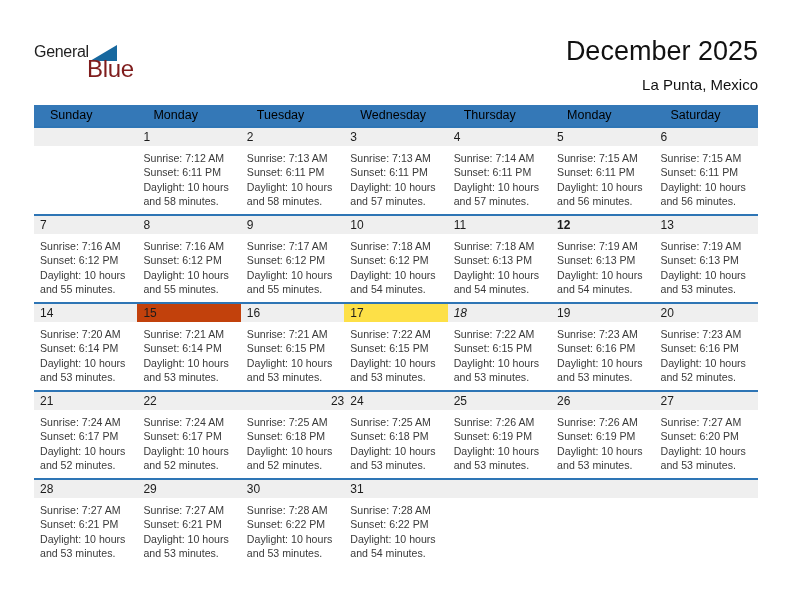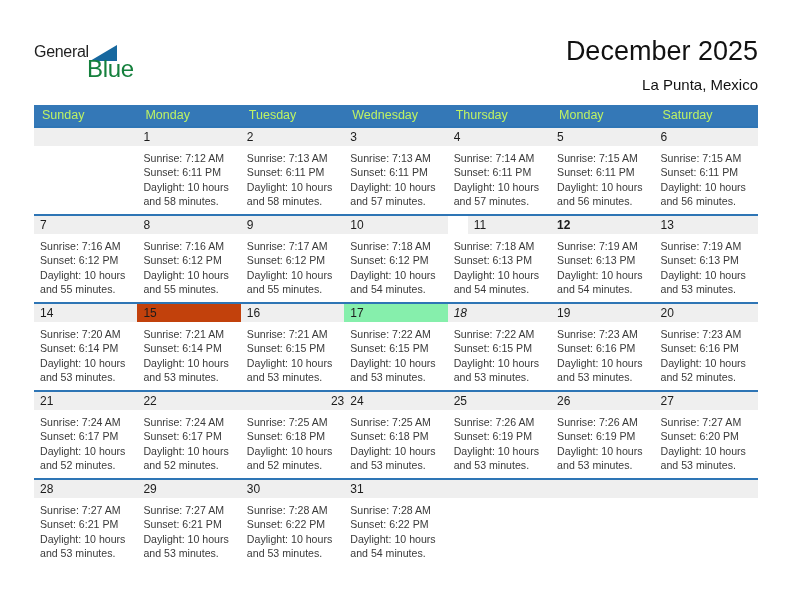--- a/index.html
+++ b/index.html
@@ -19,21 +19,21 @@
 
   
   .title { position:absolute; top:36px; right:34px; font-size:27px; color:#111111; }
   .subtitle { position:absolute; top:76px; right:34px; font-size:15px; color:#111111; }
 
   
   .calendar { position:absolute; left:34px; top:105px; width:724px; }
   .cal-header { display:flex; height:21px; }
   .cal-header .wd {
     flex:1; min-width:0; box-sizing:border-box;
-    color:#bef264; font-size:12.5px; line-height:21px; padding-left:8px;
+    color:#000000; font-size:12.5px; line-height:21px; padding-left:16px;
     white-space:nowrap; overflow:hidden;
   }
   .week { display:flex; height:86px; }
   .cell { flex:1; min-width:0; box-sizing:border-box; }
   .num {
     height:18px; background:#efefef; font-size:12px; line-height:18px;
     padding-left:6px; color:#1c1c1c;
   }
   .details {
     padding:5px 6px 0 6px; font-size:10.6px; line-height:14.4px; color:#3a3a3a;
@@ -45,21 +45,21 @@
 
 <div class="page">
 
   <div class="logo">
     <div class="logo-row1">
       <span class="logo-general">General</span>
       <svg class="logo-triangle" viewBox="0 0 27 16">
         <polygon points="0,16 27,16 27,0" fill="#17689f"></polygon>
       </svg>
     </div>
-    <span class="logo-blue" style="color:#15803d;">Blue</span>
+    <span class="logo-blue" style="color:#7f1d1d;">Blue</span>
   </div>
 
   <div class="title">December 2025</div>
   <div class="subtitle">La Punta, Mexico</div>
 
   <div class="calendar">
     <div class="cal-header" id="cal-header" style="background: rgb(52, 120, 183);">
         <div class="wd">Sunday</div>
         <div class="wd">Monday</div>
         <div class="wd">Tuesday</div>
@@ -159,21 +159,21 @@
           <div class="cell">
             <div class="num" style="background: rgb(239, 239, 239);">10</div>
             <div class="details">
               <div>Sunrise: 7:18 AM</div>
               <div>Sunset: 6:12 PM</div>
               <div>Daylight: 10 hours</div>
               <div>and 54 minutes.</div>
             </div>
           </div>
           <div class="cell">
-            <div class="num" style="background: rgb(239, 239, 239); margin-left: 20px;">11</div>
+            <div class="num" style="background: rgb(239, 239, 239);">11</div>
             <div class="details">
               <div>Sunrise: 7:18 AM</div>
               <div>Sunset: 6:13 PM</div>
               <div>Daylight: 10 hours</div>
               <div>and 54 minutes.</div>
             </div>
           </div>
           <div class="cell">
             <div class="num" style="background: rgb(239, 239, 239); font-weight: bold;">12</div>
             <div class="details">
@@ -215,21 +215,21 @@
           <div class="cell">
             <div class="num" style="background: rgb(239, 239, 239);">16</div>
             <div class="details">
               <div>Sunrise: 7:21 AM</div>
               <div>Sunset: 6:15 PM</div>
               <div>Daylight: 10 hours</div>
               <div>and 53 minutes.</div>
             </div>
           </div>
           <div class="cell">
-            <div class="num" style="background: #86efac;">17</div>
+            <div class="num" style="background: #fde047;">17</div>
             <div class="details">
               <div>Sunrise: 7:22 AM</div>
               <div>Sunset: 6:15 PM</div>
               <div>Daylight: 10 hours</div>
               <div>and 53 minutes.</div>
             </div>
           </div>
           <div class="cell">
             <div class="num" style="background: rgb(239, 239, 239); font-style: italic;">18</div>
             <div class="details">

